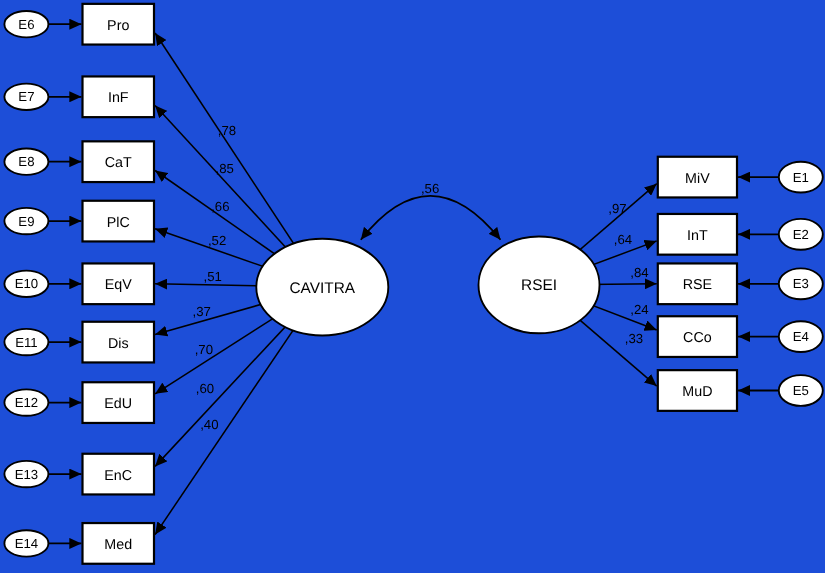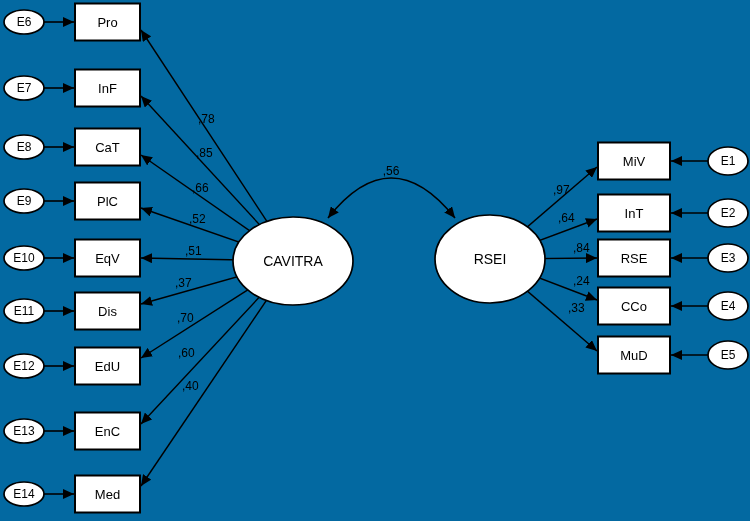--- a/index.html
+++ b/index.html
@@ -4,21 +4,21 @@
 <style>
   html, body {
     margin: 0;
     padding: 0;
     background: #ffffff;
   }
   #stage {
     position: relative;
     width: 750px;
     height: 521px;
-    background: #0369a1;
+    background: #1d4ed8;
     font-family: "Liberation Sans", "DejaVu Sans", sans-serif;
     overflow: hidden;
   }
   svg text {
     fill: #000000;
     font-family: "Liberation Sans", "DejaVu Sans", sans-serif;
   }
   .node-label   { font-size: 13px; }
   .latent-label { font-size: 14px; }
   .error-label  { font-size: 12px; }

